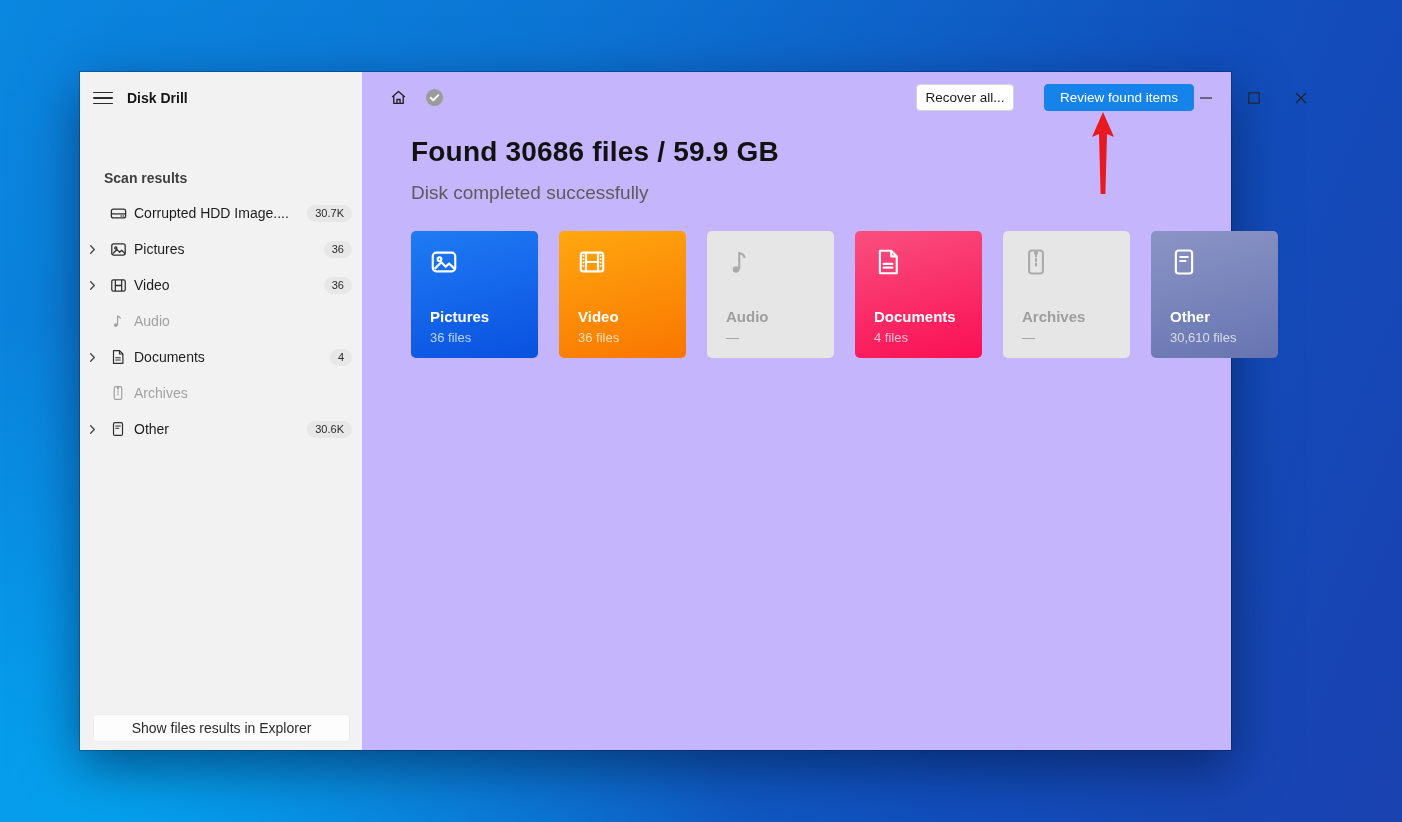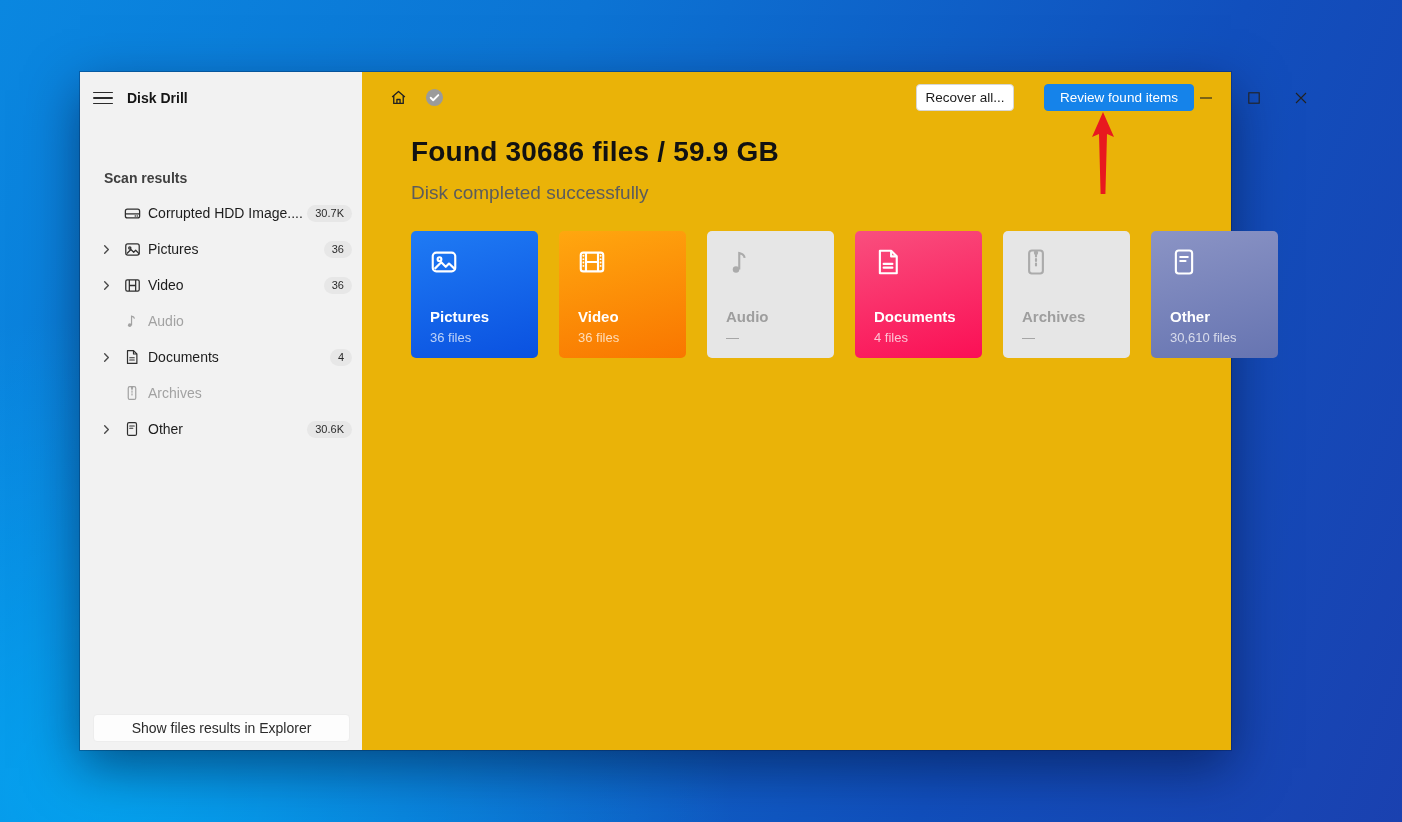--- a/index.html
+++ b/index.html
@@ -26,36 +26,36 @@
   .hamburger span { display:block; height:1.6px; background:#2b2b2b; border-radius:1px; }
   .sb-title { margin-left:14px; font-size:14px; font-weight:bold; color:#151515; }
   .sb-dashboard {
     position:absolute; left:11px; top:55px; width:261px; height:30px;
     background:#d2d2d2; border-radius:4px; display:flex; align-items:center; cursor:pointer;
   }
   .sb-dashboard .grid-ic { margin-left:33px; width:17px; height:17px; flex:none; }
   .sb-dashboard .lbl { margin-left:11px; font-size:14px; color:#161616; }
   .sb-section { position:absolute; left:24px; top:98px; font-size:14px; font-weight:bold; color:#404040; }
   .sb-rows { position:absolute; left:0; top:123px; width:100%; }
-  .row { height:36px; display:flex; align-items:center; padding-left:18px; padding-right:10px; cursor:pointer; }
+  .row { height:36px; display:flex; align-items:center; padding-left:4px; padding-right:10px; cursor:pointer; }
   .row .chev { width:16px; height:16px; flex:none; display:flex; align-items:center; justify-content:center; color:#4a4a4a; }
   .row .ric { width:20px; height:20px; flex:none; margin-left:8px; display:flex; align-items:center; justify-content:center; color:#2f2f2f; }
   .row .rlabel { margin-left:6px; font-size:14px; color:#1d1d1d; flex:1 1 auto; white-space:nowrap; overflow:hidden; }
   .row.disabled .rlabel, .row.disabled .ric { color:#a2a2a2; }
   .badge {
     flex:none; background:#e7e7e7; color:#2b2b2b; font-size:11px;
     padding:3px 8px; border-radius:10px; line-height:1;
   }
   .sb-footer {
     position:absolute; left:13px; top:642px; width:257px; height:28px;
     background:#fdfdfd; border:1px solid #ededed; border-radius:4px;
     font-family:inherit; font-size:14px; color:#2b2b2b; cursor:pointer;
   }
   
-  .main { position:relative; flex:1 1 auto; background:#eab308; }
+  .main { position:relative; flex:1 1 auto; background:#c4b5fd; }
   .icon-btn { position:absolute; border:none; background:transparent; cursor:pointer; padding:0; }
   .home-btn { left:27px; top:15px; width:20px; height:20px; color:#222; }
   .session-btn { left:63px; top:15px; width:20px; height:20px; }
   .btn-recover {
     position:absolute; left:554px; top:12px; width:98px; height:27px;
     background:#fff; border:1px solid #d6d6d6; border-radius:4px;
     font-family:inherit; font-size:13.5px; color:#1b1b1b; cursor:pointer;
   }
   .btn-review {
     position:absolute; left:682px; top:12px; width:150px; height:27px;

